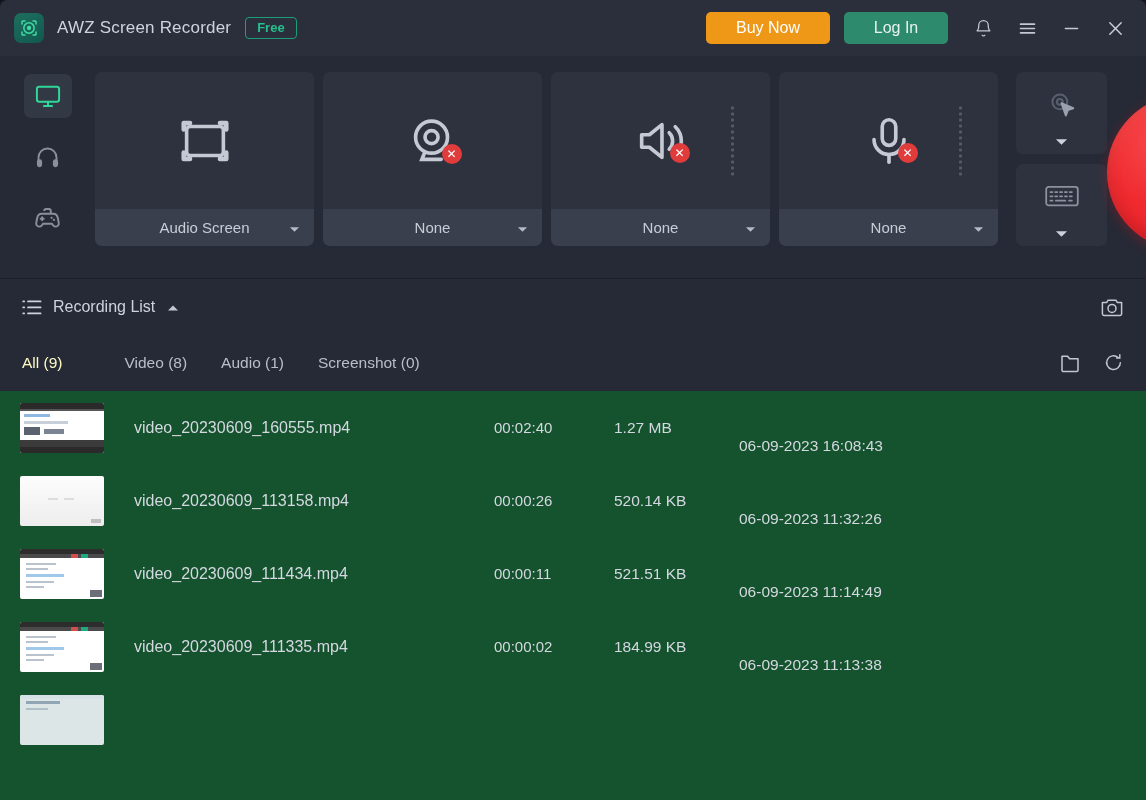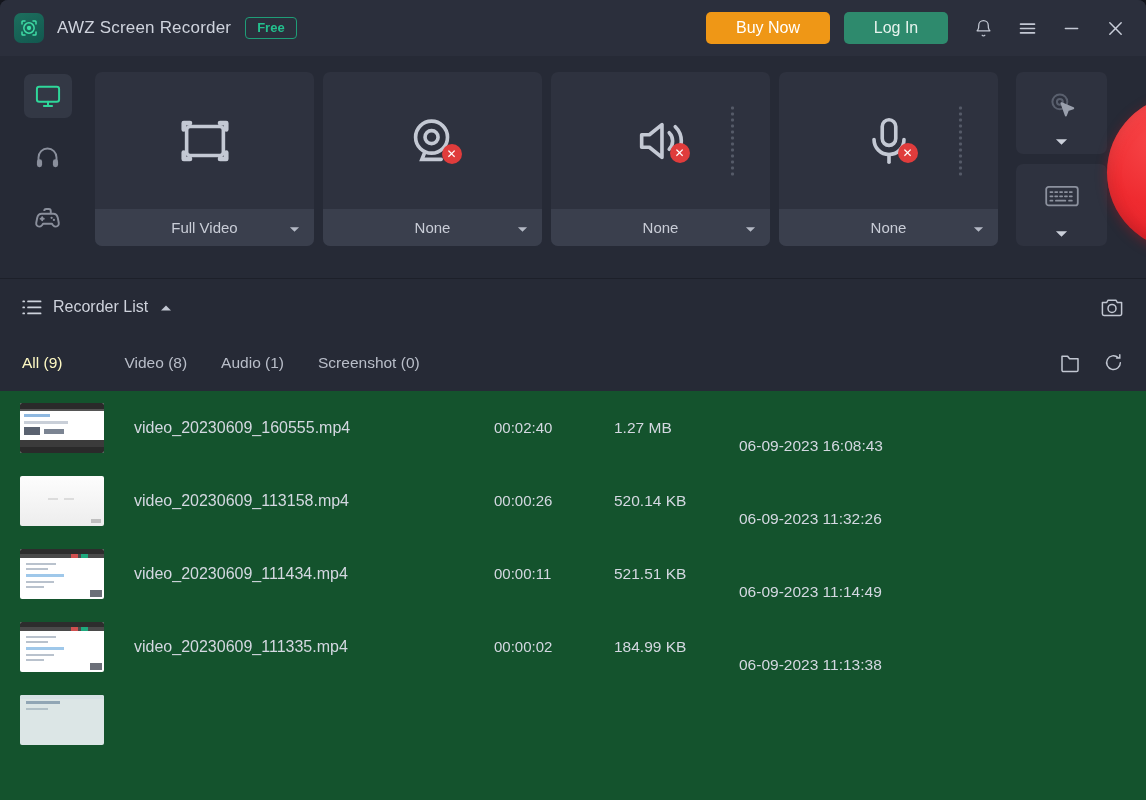--- a/index.html
+++ b/index.html
@@ -367,21 +367,21 @@
     <div class="cards">
 
       <div class="card">
         <div class="body">
           <svg width="62" height="58" viewBox="0 0 24 24" fill="none" stroke="#c4c9d4" stroke-width="1.5" stroke-linecap="round">
             <rect x="4.4" y="6" width="15.2" height="12" rx="1.4"></rect>
             <path d="M3.2 4.6h2.6M3.2 4.6v2.6M20.8 4.6h-2.6M20.8 4.6v2.6M3.2 19.4h2.6M3.2 19.4v-2.6M20.8 19.4h-2.6M20.8 19.4v-2.6" stroke-width="1.9"></path>
           </svg>
         </div>
         <div class="foot">
-          <span>Full Video</span>
+          <span>Audio Screen</span>
           <span class="caret">
             <svg width="11" height="8" viewBox="0 0 12 8">
                 <path d="M1 1.5 L6 6.5 L11 1.5 Z" fill="#b4b9c5"></path>
               </svg>
           </span>
         </div>
       </div>
 
       <div class="card">
         <div class="body">
@@ -529,21 +529,21 @@
     <span style="display:flex;">
       <svg width="20" height="17" viewBox="0 0 20 17" stroke="#cdd2dc" stroke-width="1.7" stroke-linecap="round">
         <line x1="1.2" y1="2.4" x2="2.2" y2="2.4"></line>
           <line x1="6" y1="2.4" x2="18.6" y2="2.4"></line>
         <line x1="1.2" y1="8.4" x2="2.2" y2="8.4"></line>
           <line x1="6" y1="8.4" x2="18.6" y2="8.4"></line>
         <line x1="1.2" y1="14.4" x2="2.2" y2="14.4"></line>
           <line x1="6" y1="14.4" x2="18.6" y2="14.4"></line>
       </svg>
     </span>
-    <span class="title">Recorder List</span>
+    <span class="title">Recording List</span>
     <span class="up-caret">
       <svg width="12" height="8" viewBox="0 0 12 8">
           <path d="M1 6.5 L6 1.5 L11 6.5 Z" fill="#c2c7d2"></path>
         </svg>
     </span>
     <span class="cam-icon">
       <svg width="24" height="22" viewBox="0 0 24 22" fill="none" stroke="#c2c7d2" stroke-width="1.5" stroke-linejoin="round">
         <path d="M2.4 6.6h4.2l1.5-2.4h7.8l1.5 2.4h4.2v11.2a1.6 1.6 0 0 1-1.6 1.6H4a1.6 1.6 0 0 1-1.6-1.6z"></path>
         <circle cx="12" cy="12.4" r="4"></circle>
       </svg>

